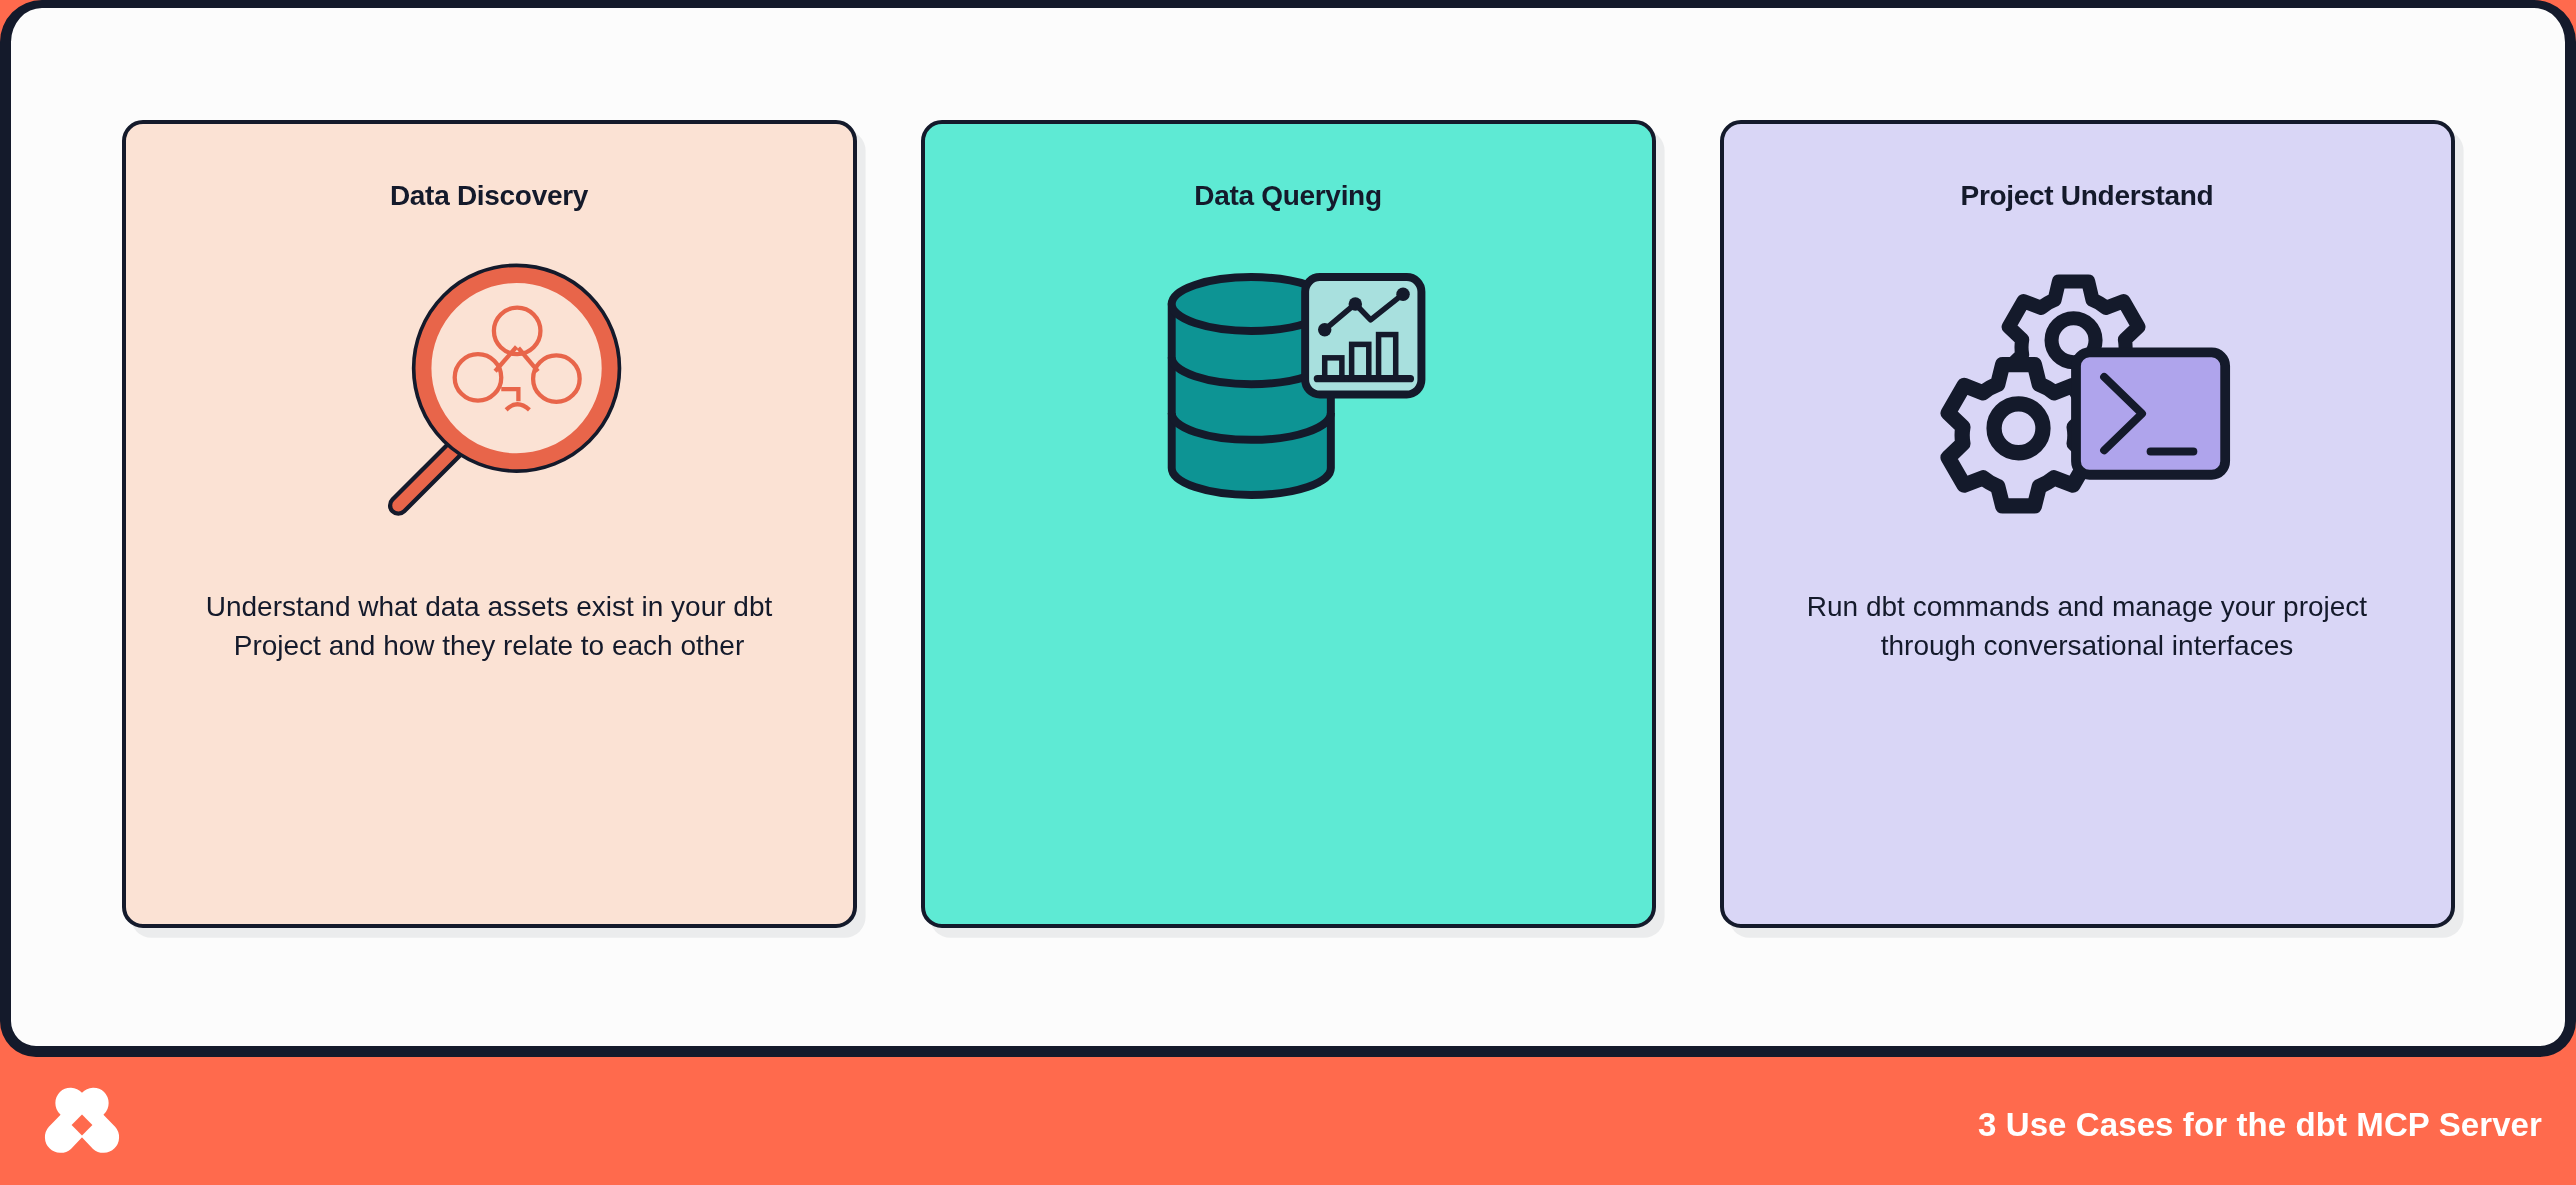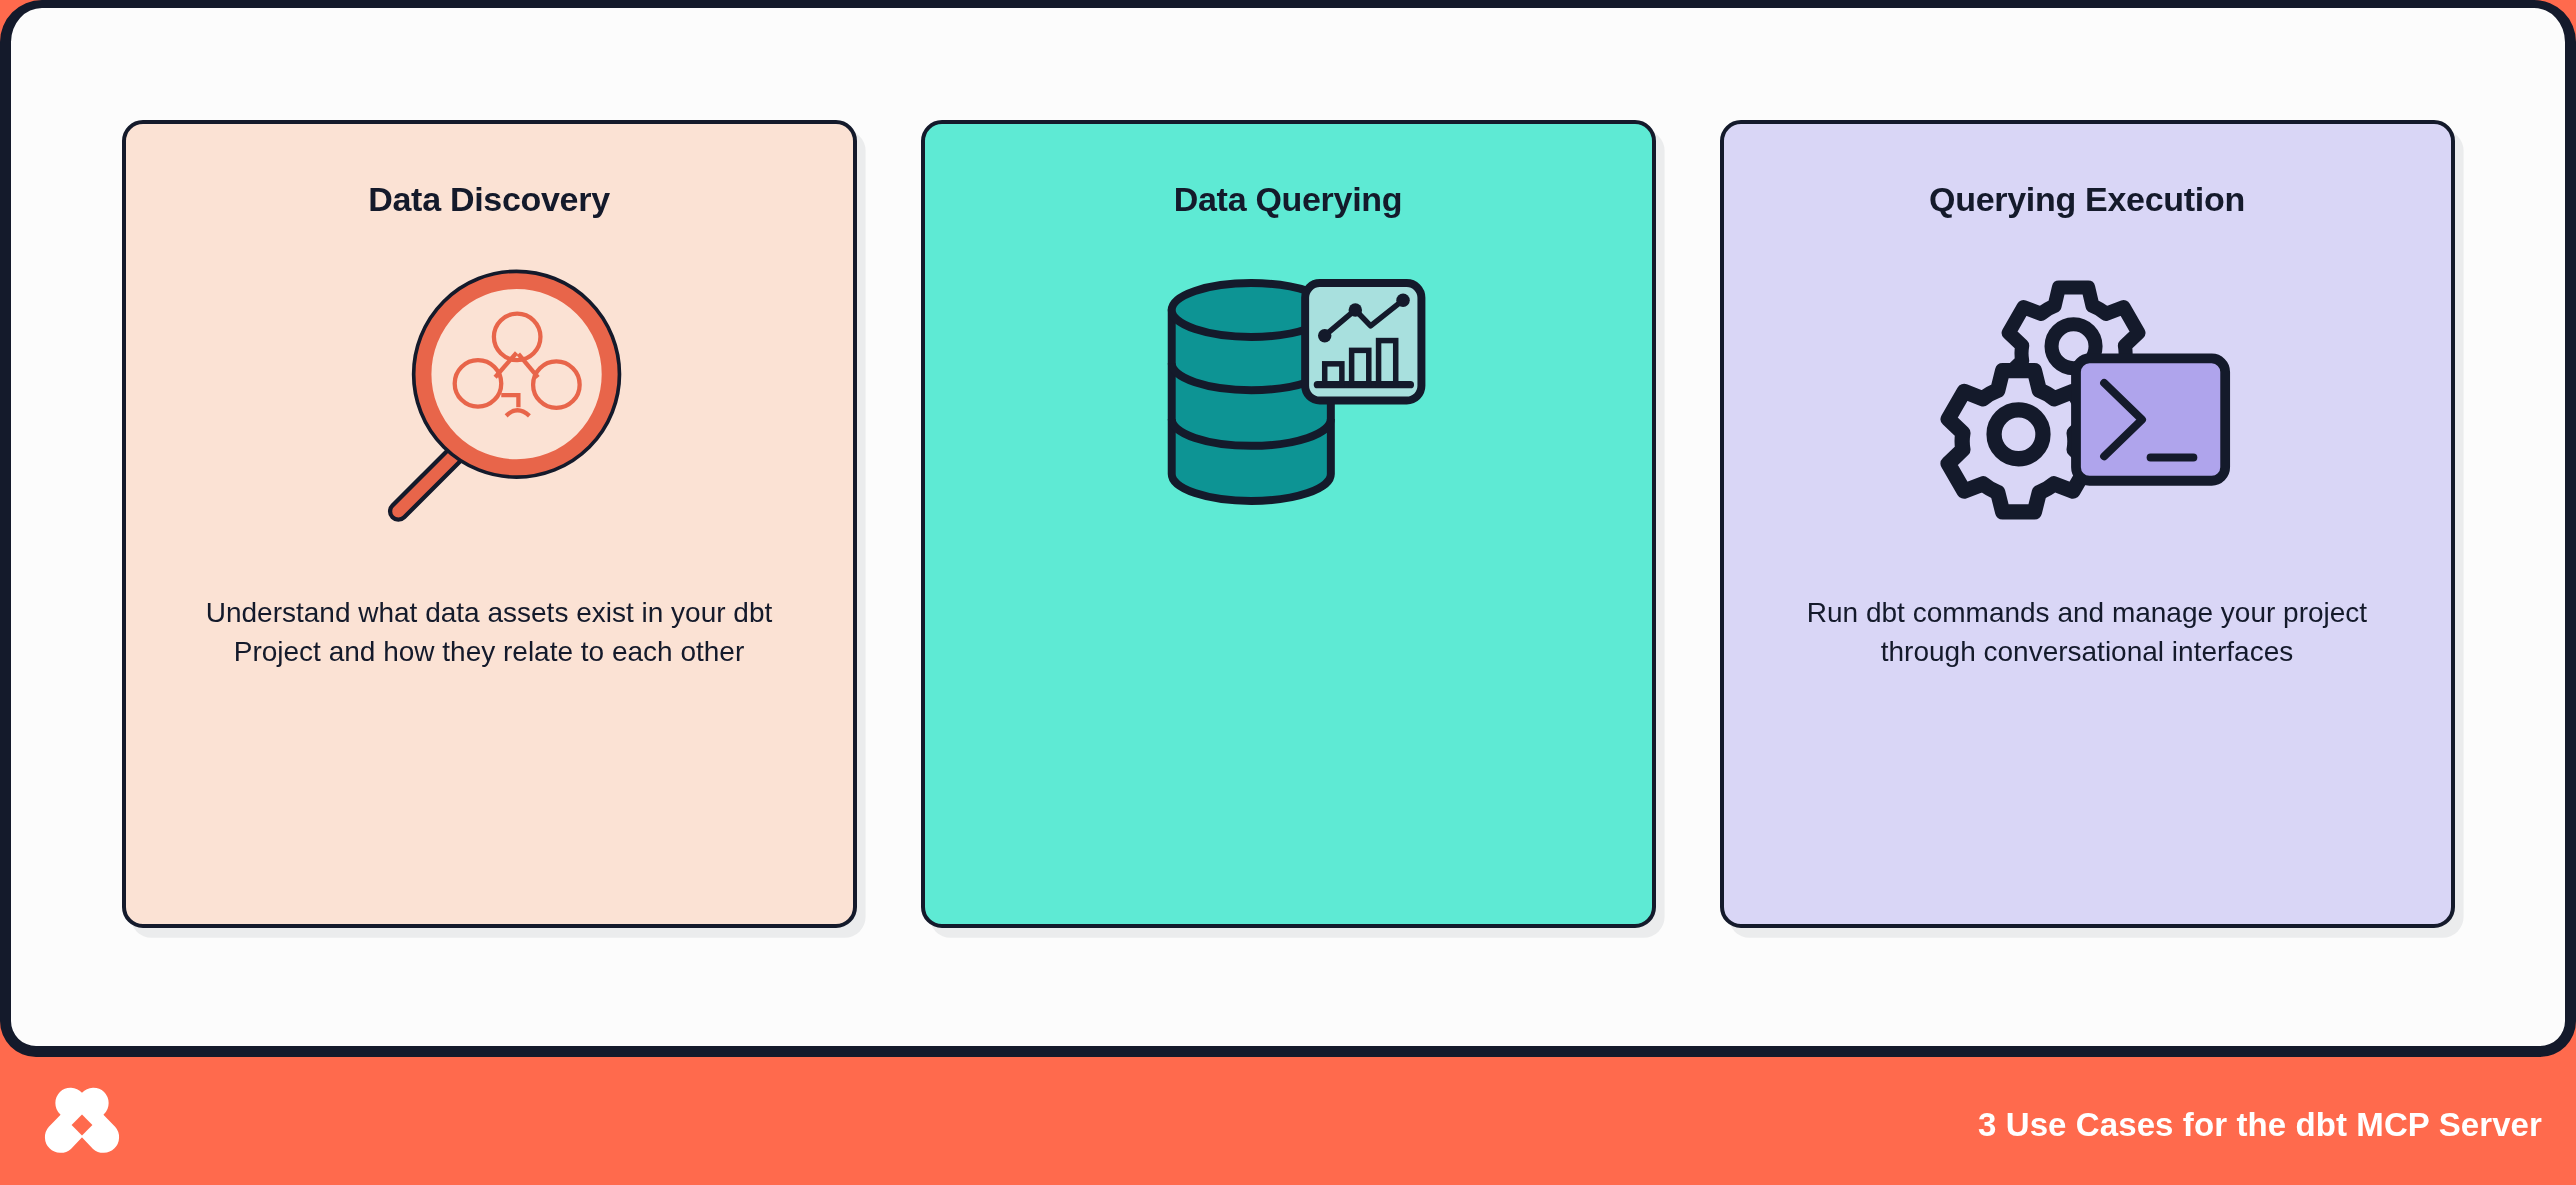--- a/index.html
+++ b/index.html
@@ -65,21 +65,21 @@
     flex-direction: column;
     align-items: center;
     box-shadow: 8.6px 9.8px 0 rgba(20,26,43,0.07);
   }
   .card-1 { background: #FBE2D4; }
   .card-2 { background: #5eead4; }
   .card-3 { background: #D9D6F6; }
 
   .card-title {
     margin-top: 58px;
-    font-size: 34px;
+    font-size: 28px;
     font-weight: bold;
     color: #141A2B;
     letter-spacing: -0.3px;
     line-height: 1;
     text-align: center;
   }
 
   .icon-wrap {
     height: 373px;
     width: 100%;
@@ -176,21 +176,21 @@
 
           <polyline points="310,120 360,78 385,104 438,62" fill="none" stroke="#141A2B" stroke-width="9" stroke-linecap="round" stroke-linejoin="round"></polyline>
           <circle cx="310" cy="120" r="11" fill="#141A2B"></circle>
           <circle cx="360" cy="78" r="11" fill="#141A2B"></circle>
           <circle cx="438" cy="62" r="11" fill="#141A2B"></circle>
         </svg>
       </div>
     </div>
 
     <div class="card card-3">
-      <div class="card-title">Querying Execution</div>
+      <div class="card-title">Project Understand</div>
       <div class="icon-wrap">
         <svg width="294" height="269" viewBox="0 0 480 440">
 
           <g transform="translate(218,128)">
             <path d="M-24,-96 h48 l7,30 a70 70 0 0 1 22,13 l29,-11 l24,42 l-22,21 a70 70 0 0 1 0,25 l22,21 l-24,42 l-29,-11 a70 70 0 0 1 -22,13 l-7,30 h-48 l-7,-30 a70 70 0 0 1 -22,-13 l-29,11 l-24,-42 l22,-21 a70 70 0 0 1 0,-25 l-22,-21 l24,-42 l29,11 a70 70 0 0 1 22,-13 z" fill="#D9D6F6" stroke="#141A2B" stroke-width="23" stroke-linejoin="round"></path>
             <circle cx="0" cy="0" r="36" fill="#D9D6F6" stroke="#141A2B" stroke-width="23"></circle>
           </g>
 
           <g transform="translate(128,272)">
             <path d="M-26,-104 h52 l8,32 a76 76 0 0 1 24,14 l31,-12 l26,45 l-24,23 a76 76 0 0 1 0,27 l24,23 l-26,45 l-31,-12 a76 76 0 0 1 -24,14 l-8,32 h-52 l-8,-32 a76 76 0 0 1 -24,-14 l-31,12 l-26,-45 l24,-23 a76 76 0 0 1 0,-27 l-24,-23 l26,-45 l31,12 a76 76 0 0 1 24,-14 z" fill="#D9D6F6" stroke="#141A2B" stroke-width="25" stroke-linejoin="round"></path>

